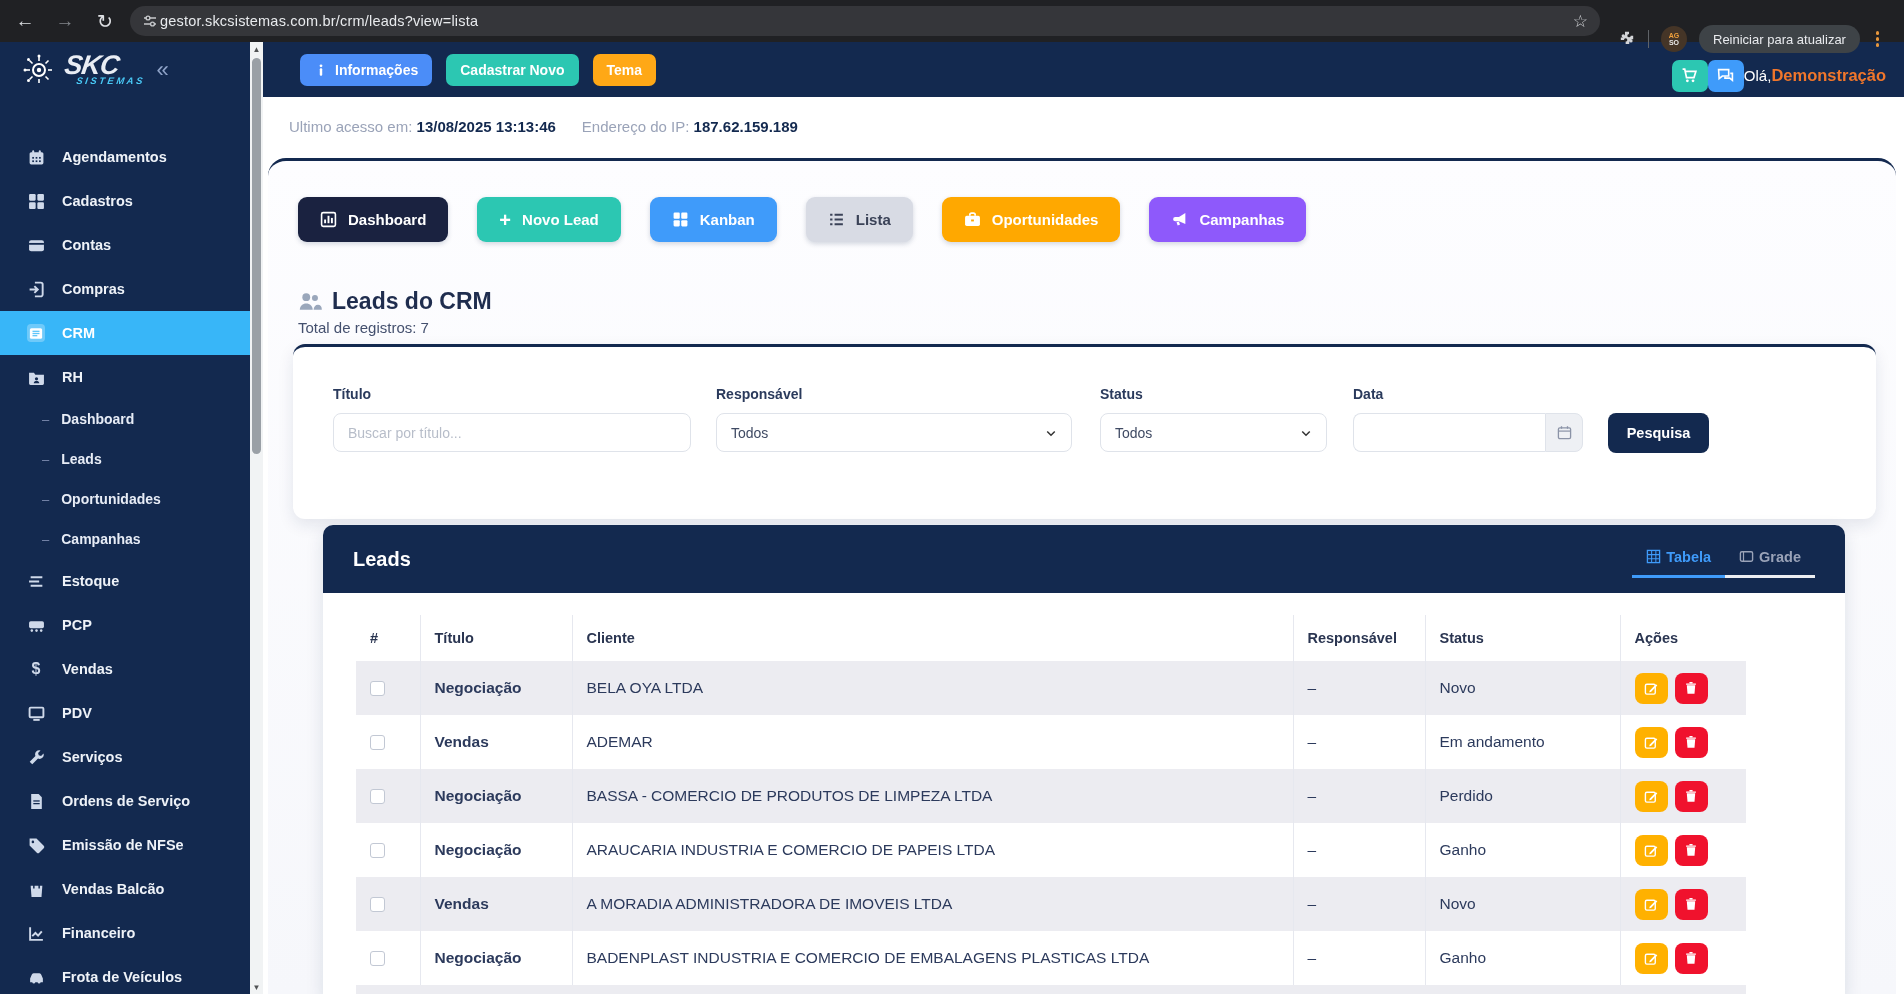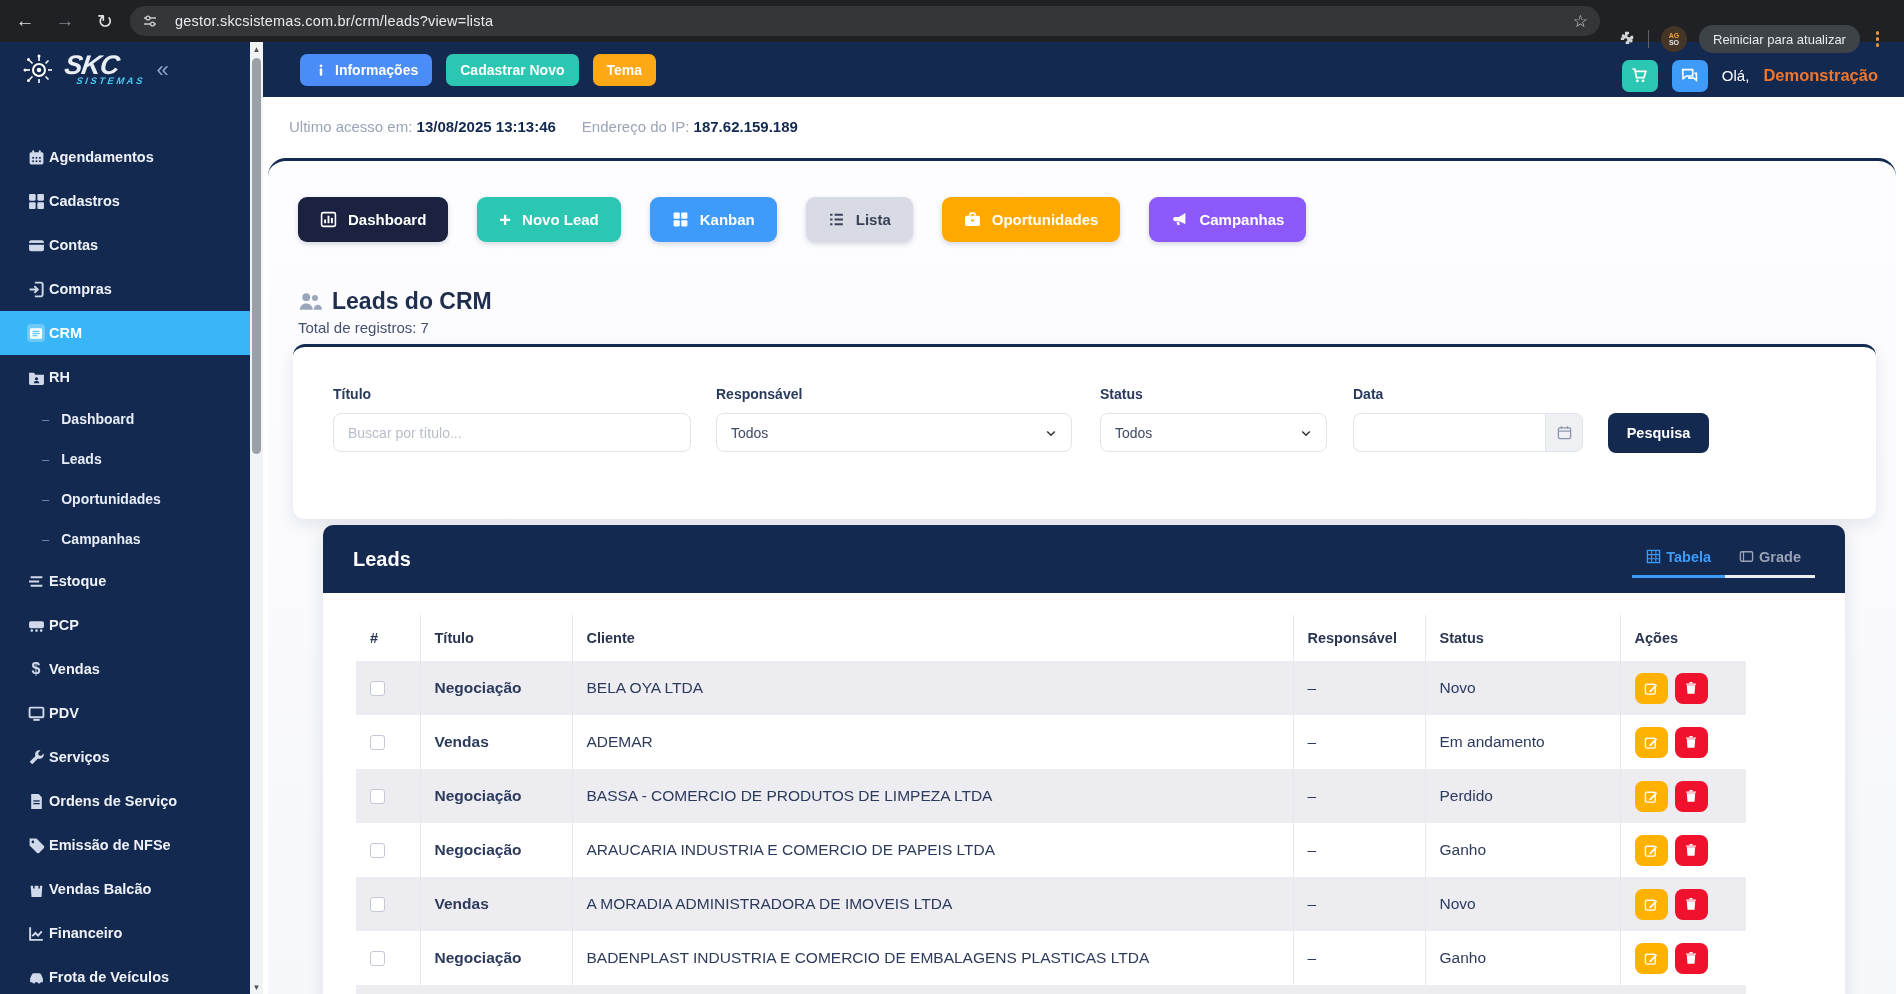--- a/index.html
+++ b/index.html
@@ -6,21 +6,21 @@
   html,body { width:1904px; height:994px; overflow:hidden; background:#fff;
     font-family:"Liberation Sans","DejaVu Sans",sans-serif; }
 
   
   .browser-bar { position:absolute; left:0; top:0; width:1904px; height:42px;
     background:#202124; display:flex; align-items:center; padding:0 10px; gap:10px; z-index:50; }
   .bnav { color:#dfe1e5; font-size:19px; width:30px; height:30px; display:flex;
     align-items:center; justify-content:center; border-radius:50%; cursor:pointer; }
   .bnav.dim { color:#83878c; }
   .url-pill { flex:0 0 auto; width:1470px; height:30px; background:#35363a; border-radius:15px;
-    display:flex; align-items:center; padding:0 12px; gap:17px; color:#e8eaed; }
+    display:flex; align-items:center; padding:0 12px; gap:2px; color:#e8eaed; }
   .url-text { font-size:14.5px; flex:1; letter-spacing:.2px; }
   .star { color:#cfd1d4; font-size:17px; cursor:pointer; }
   .chrome-right { display:flex; align-items:center; gap:12px; margin-left:8px;margin-top:36px; }
   .vsep { width:1px; height:18px; background:#5f6368; }
   .avatar { width:26px; height:26px; border-radius:50%; background:#453527; display:flex;
     flex-direction:column; align-items:center; justify-content:center; line-height:1; cursor:pointer; }
   .avatar span { font-size:7px; font-weight:bold; }
   .restart-pill { height:28px; background:#3e4347; color:#e8eaed; border:none; border-radius:14px;
     padding:0 14px; font-size:13px; font-family:inherit; cursor:pointer; }
   .kebab { display:flex; flex-direction:column; gap:2.5px; padding:4px; cursor:pointer; }
@@ -30,30 +30,30 @@
   .app-navbar { position:absolute; left:0; top:42px; width:1904px; height:55px; background:#13294f;
     display:flex; align-items:center; z-index:10; }
   .brand { width:250px; display:flex; align-items:center; gap:8px; padding-left:22px; }
   .brand-text { line-height:.8; transform:skewX(-8deg); }
   .brand-skc { font-size:27px; font-weight:bold; font-style:italic; color:#e9edf4; letter-spacing:-1px; }
   .brand-sub { font-size:9.5px; font-weight:bold; font-style:italic; color:#49c8f5; letter-spacing:2.5px; margin-left:14px; }
   .collapse { color:#8fa3c8; font-size:22px; margin-left:2px; cursor:pointer; }
   .nav-actions { display:flex; align-items:flex-end; gap:14px; margin-left:50px; }
   .pill-btn { height:32px; border:none; border-radius:7px; color:#fff; font-size:14px; font-weight:bold;
     font-family:inherit; padding:0 14px; display:flex; align-items:center; gap:7px; cursor:pointer; }
-  .nav-right { margin-left:auto; display:flex; align-items:center; gap:14px; padding-right:26px;margin-top:12px; }
+  .nav-right { margin-left:auto; display:flex; align-items:center; padding-right:18px;margin-top:12px; }
   .icon-btn { width:36px; height:32px; border:none; border-radius:7px; display:flex; align-items:center;
     justify-content:center; cursor:pointer; }
   .greet { color:#fff; font-size:15px; }
   .uname { color:#f0762b; font-size:16.5px; font-weight:bold; cursor:pointer; }
 
   
   .sidebar { position:absolute; left:0; top:97px; width:250px; height:897px; background:#13294f;
     z-index:5; overflow:hidden; padding-top:38px; }
-  .side-item { height:44px; display:flex; align-items:center; gap:4px; padding-left:27px;
+  .side-item { height:44px; display:flex; align-items:center; gap:17px; padding-left:27px;
     color:#eef2f8; font-size:14.5px; font-weight:bold; cursor:pointer; }
   .side-item .sic { width:18px; height:18px; flex:0 0 18px; color:#cfd9ea; display:flex; align-items:center; justify-content:center; }
   .side-item.active { background:#38b6f8; color:#fff; }
   .side-item.active .sic { background:rgba(255,255,255,.28); border-radius:4px; padding:2px; }
   .side-sub { height:40px; display:flex; align-items:center; padding-left:42px; color:#e7ecf6;
     font-size:14px; font-weight:bold; cursor:pointer; }
   .side-sub::before { content:"–"; color:#7f8db0; font-weight:normal; margin-right:12px; font-size:13px; }
   .dollar-glyph { font-size:16px; font-weight:bold; color:#cfd9ea; }
 
   

